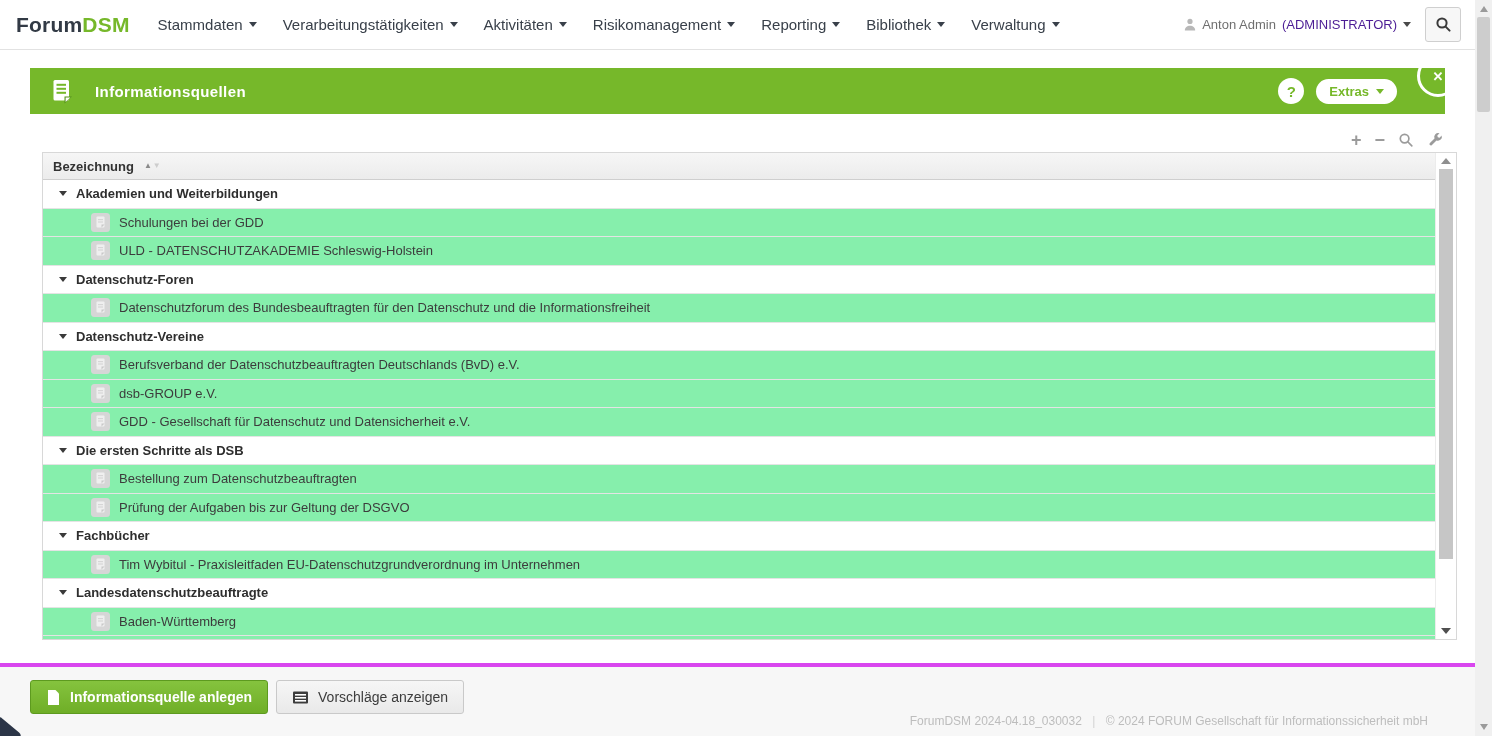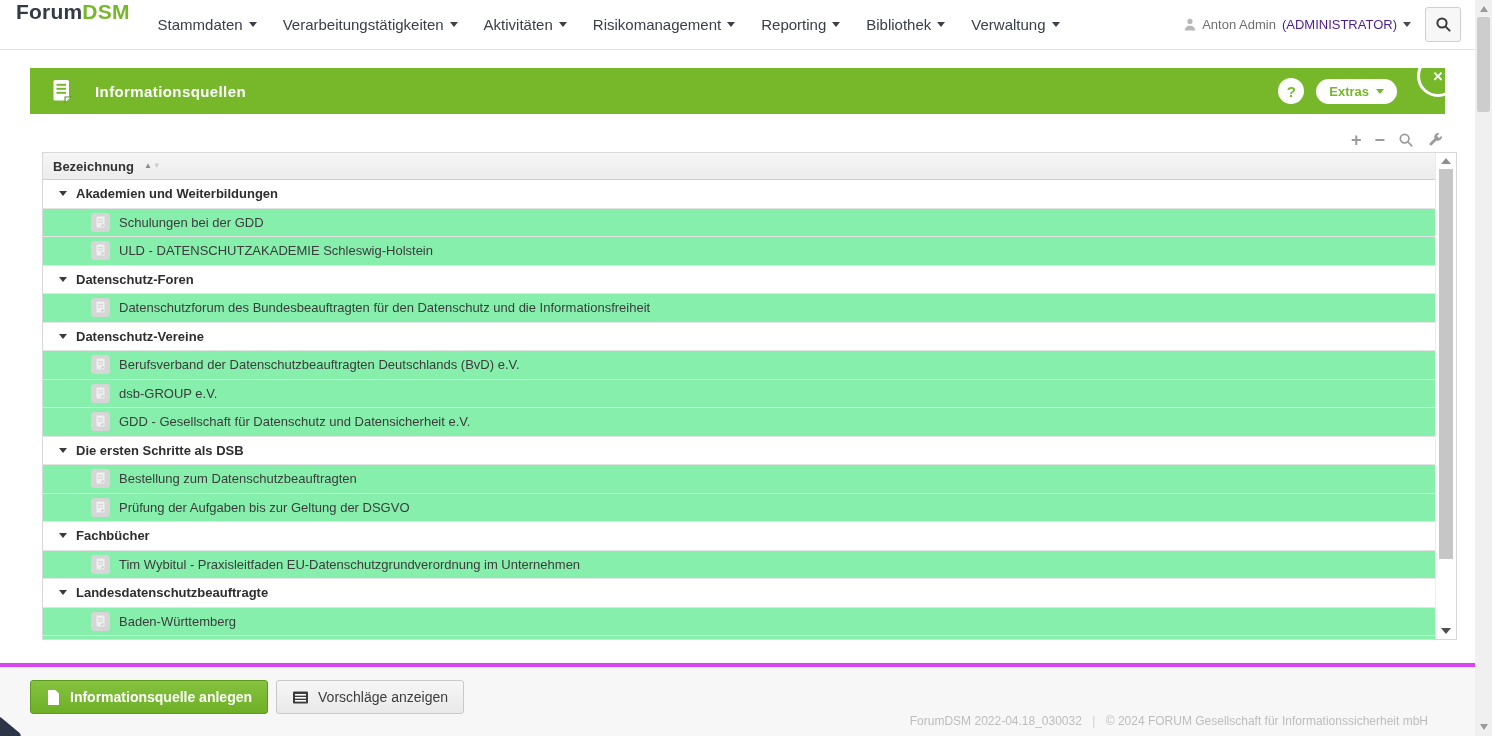--- a/index.html
+++ b/index.html
@@ -9,21 +9,21 @@
     background:#ffffff;
     position:relative;
     overflow:hidden;
     color:#333;
   }
 
   
   .navbar {
     position:absolute; top:0; left:0; width:1475px; height:50px;
     background:#fff; border-bottom:1px solid #e2e2e2;
-    display:flex; padding:0 14px 0 16px;
+    display:flex; align-items:center; padding:0 14px 0 16px;
   }
   .logo { font-size:21px; font-weight:bold; letter-spacing:.2px; cursor:pointer; white-space:nowrap; }
   .logo .lg-dark { color:#323a45; }
   .logo .lg-green { color:#76b82a; }
   .menu { display:flex; align-items:center; gap:26px; margin-left:28px; }
   .menu-item {
     font-size:15px; color:#39404a; cursor:pointer; white-space:nowrap;
     display:flex; align-items:center; gap:6px;
   }
   .caret-down {
@@ -431,21 +431,21 @@
       <svg width="17" height="15" viewBox="0 0 17 15">
         <rect x="1" y="1.5" width="15" height="12" rx="1" fill="#3c3c3c"></rect>
         <rect x="3" y="4" width="11" height="1.6" fill="#fff"></rect>
         <rect x="3" y="7" width="11" height="1.6" fill="#fff"></rect>
         <rect x="3" y="10" width="11" height="1.6" fill="#fff"></rect>
       </svg>
       <span>Vorschläge anzeigen</span>
     </div>
   </div>
   <div class="footer-note">
-    <span>ForumDSM 2022-04.18_030032</span>
+    <span>ForumDSM 2024-04.18_030032</span>
     <span class="sep">|</span>
     <span>© 2024 FORUM Gesellschaft für Informationssicherheit mbH</span>
   </div>
   <div class="corner-deco"></div>
 </div>
 
 <div class="page-scroll">
   <div class="ps-up"></div>
   <div class="ps-thumb"></div>
   <div class="ps-down"></div>

